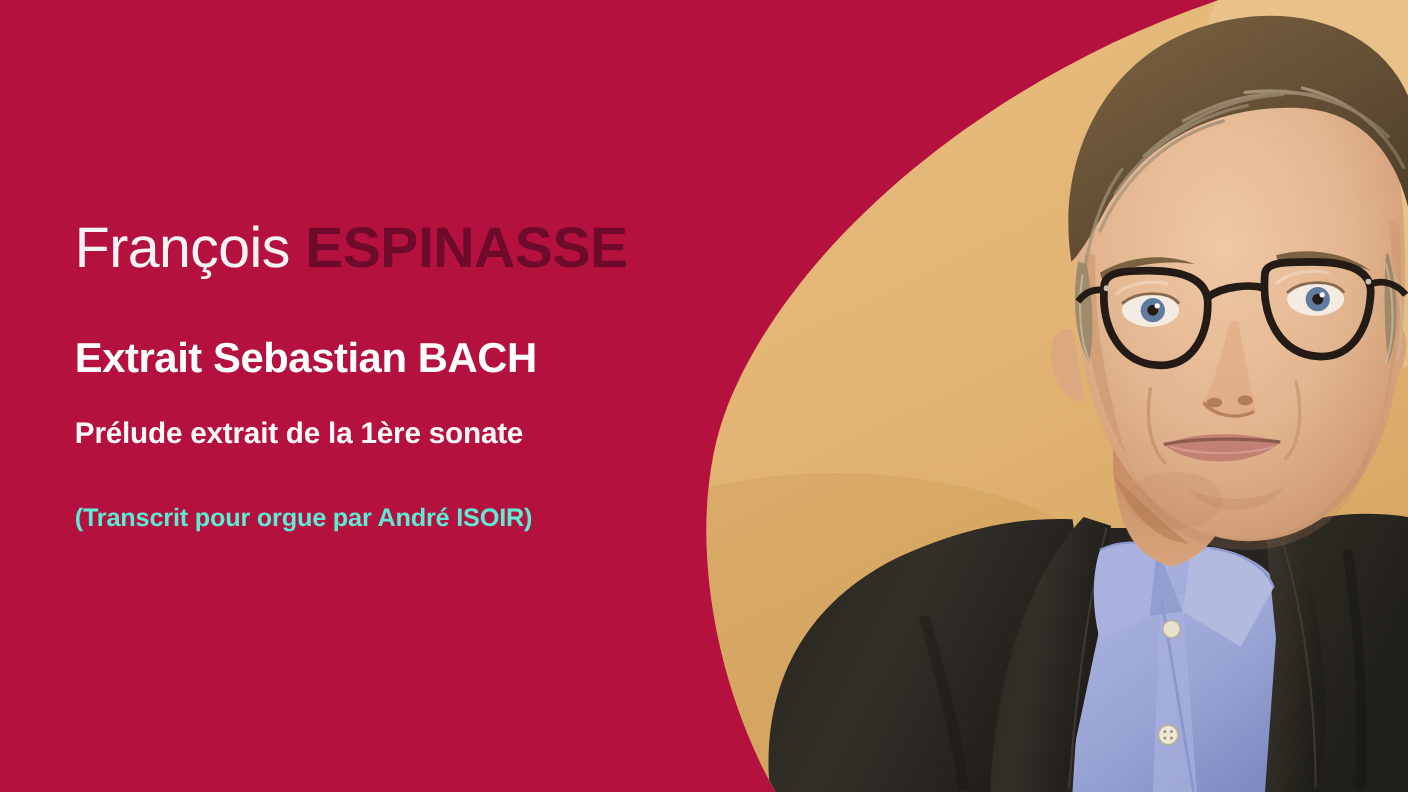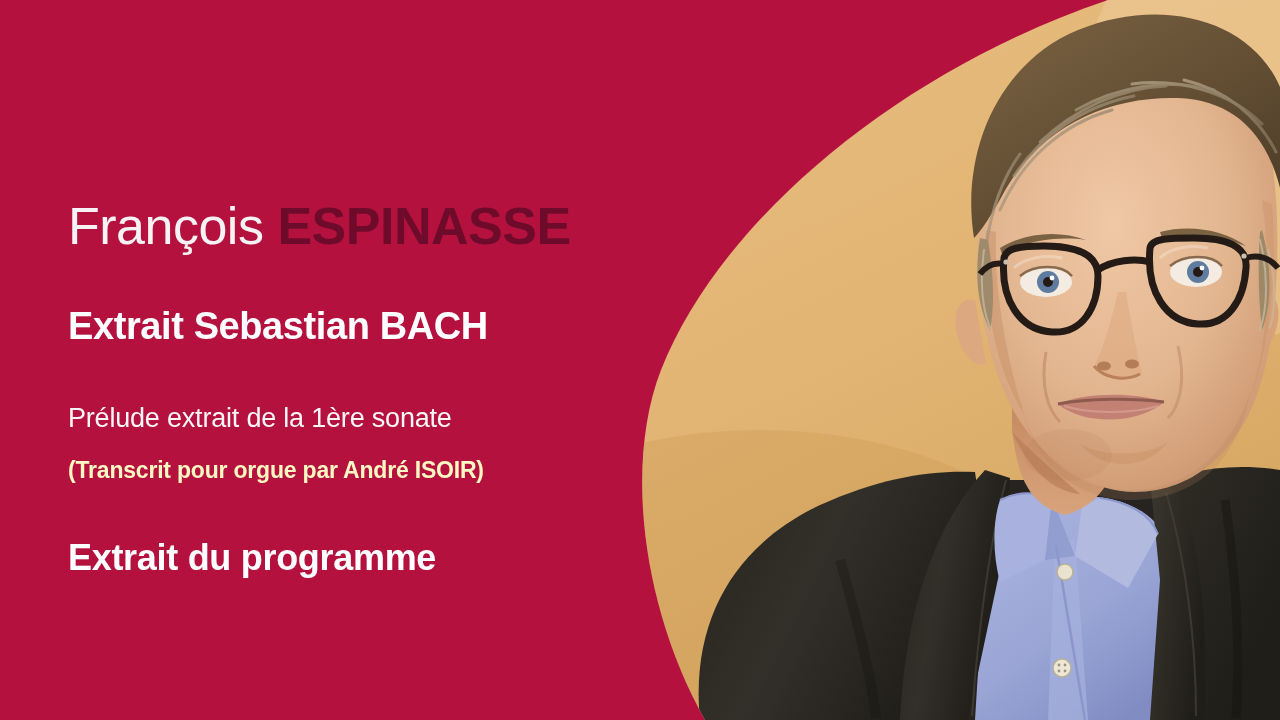--- a/index.html
+++ b/index.html
@@ -38,29 +38,28 @@
   #artist-last{font-weight:800;color:#6e0b2b;letter-spacing:-0.5px;margin-left:14px;}
 
   #composer{
     position:absolute;top:303px;left:0;
     font-size:38px;line-height:46px;font-weight:800;color:#ffffff;
     letter-spacing:-0.4px;
   }
 
   #work{
     position:absolute;top:378px;left:0;
-    font-size:27px;line-height:32px;font-weight:400;color:#fdf7f8;
+    font-size:27px;line-height:32px;font-weight:700;color:#fdf7f8;
     letter-spacing:-0.2px;
-    margin-top:24px;
   }
   #work .work-l2{display:block;}
 
   #arranger{
     position:absolute;top:456px;left:0;
-    font-size:23px;line-height:28px;font-weight:800;color:#fef9c3;
+    font-size:23px;line-height:28px;font-weight:800;color:#5eead4;
     letter-spacing:-0.2px;
   }
 
   #excerpt{
     position:absolute;top:536px;left:0;
     font-size:36px;line-height:44px;font-weight:800;color:#ffffff;
     letter-spacing:-0.3px;
   }
 </style>
 </head>
@@ -283,16 +282,15 @@
     </div>
 
     <div class="line" id="composer">Extrait Sebastian BACH</div>
 
     <div class="line" id="work">
       <span class="work-l1">Prélude extrait de la 1ère sonate</span>
     </div>
 
     <div class="line" id="arranger">(Transcrit pour orgue par André ISOIR)</div>
 
-    <div class="line" id="excerpt">Extrait du programme</div>
 
   </div>
 </div>
 
 </body></html>

